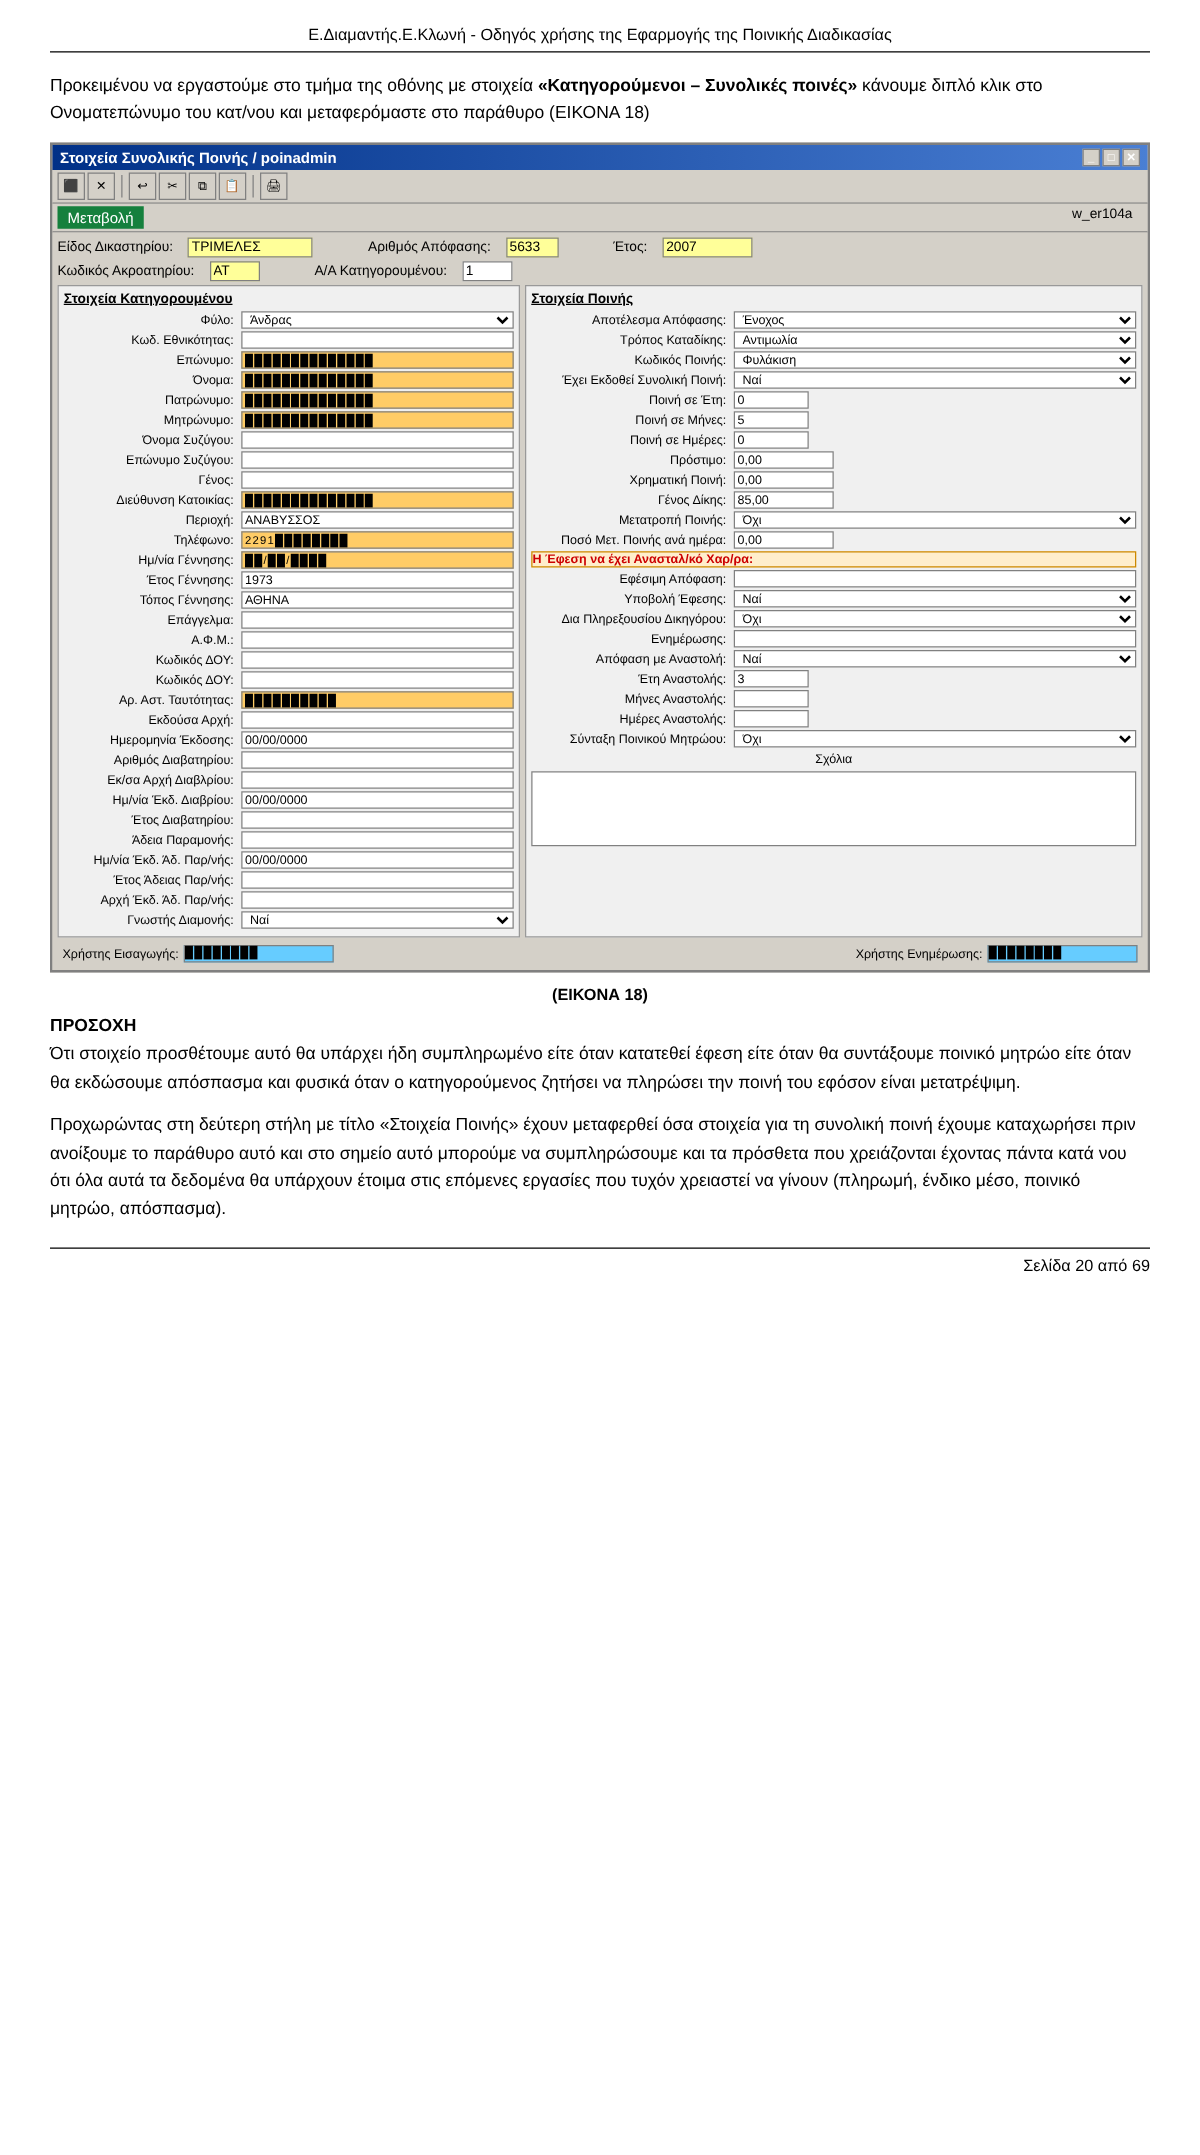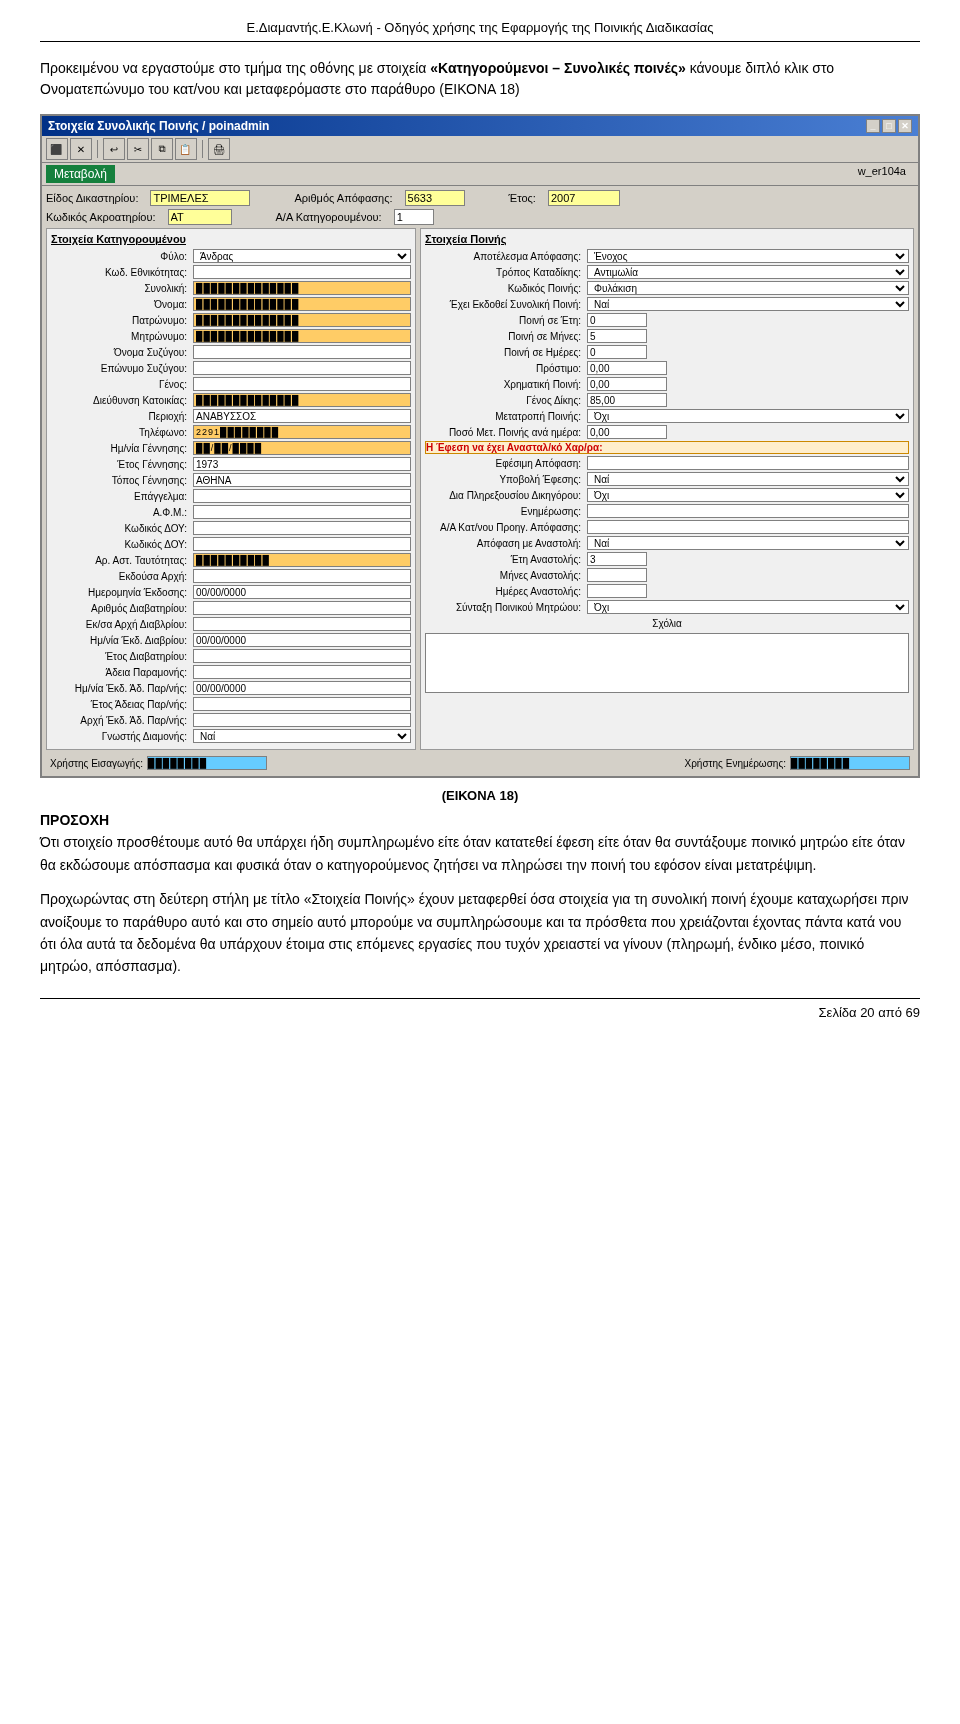--- a/index.html
+++ b/index.html
@@ -304,28 +304,28 @@
       <span style="font-size:11px; margin-left:auto; float:right; padding-right:8px;">w_er104a</span>
     </div>
 
     <div class="window-content">
 
       <div class="top-row-line">
         <span class="field-label">Είδος Δικαστηρίου:</span>
         <input class="field-input field-input-yellow" style="width: 100px;" value="ΤΡΙΜΕΛΕΣ" readonly="">
         <span style="width:20px;"></span>
         <span class="field-label">Αριθμός Απόφασης:</span>
-        <input class="field-input field-input-yellow" style="width: 60px;" value="5633" readonly="">
+        <input class="field-input field-input-yellow" style="width: 42px;" value="5633" readonly="">
         <span style="width:20px;"></span>
         <span class="field-label">Έτος:</span>
         <input class="field-input field-input-yellow" style="width: 72px;" value="2007" readonly="">
       </div>
       <div class="top-row-line">
         <span class="field-label">Κωδικός Ακροατηρίου:</span>
-        <input class="field-input field-input-yellow" style="width: 64px;" value="ΑΤ" readonly="">
+        <input class="field-input field-input-yellow" style="width: 40px;" value="ΑΤ" readonly="">
         <span style="width:20px;"></span>
         <span class="field-label">Α/Α Κατηγορουμένου:</span>
         <input class="field-input" style="width: 40px;" value="1" readonly="">
       </div>
 
       <div class="main-columns">
 
         <div class="left-col">
           <div class="section-title">Στοιχεία Κατηγορουμένου</div>
 
@@ -335,21 +335,21 @@
               <option>Άνδρας</option>
             </select>
           </div>
 
           <div class="form-row">
             <span class="form-label">Κωδ. Εθνικότητας:</span>
             <div class="form-value"></div>
           </div>
 
           <div class="form-row">
-            <span class="form-label">Συνολική:</span>
+            <span class="form-label">Επώνυμο:</span>
             <div class="form-value form-value-orange">
               <span class="masked-value">██████████████</span>
             </div>
           </div>
 
           <div class="form-row">
             <span class="form-label">Όνομα:</span>
             <div class="form-value form-value-orange">
               <span class="masked-value">██████████████</span>
             </div>
@@ -625,24 +625,20 @@
             <select class="form-select">
               <option>Όχι</option>
             </select>
           </div>
 
           <div class="form-row">
             <span class="form-label-right">Ενημέρωσης:</span>
             <div class="form-value"></div>
           </div>
 
-          <div class="form-row">
-            <span class="form-label-right">Α/Α Κατ/νου Προηγ. Απόφασης:</span>
-            <div class="form-value"></div>
-          </div>
 
           <div class="form-row">
             <span class="form-label-right">Απόφαση με Αναστολή:</span>
             <select class="form-select">
               <option>Ναί</option>
             </select>
           </div>
 
           <div class="form-row">
             <span class="form-label-right">Έτη Αναστολής:</span>

